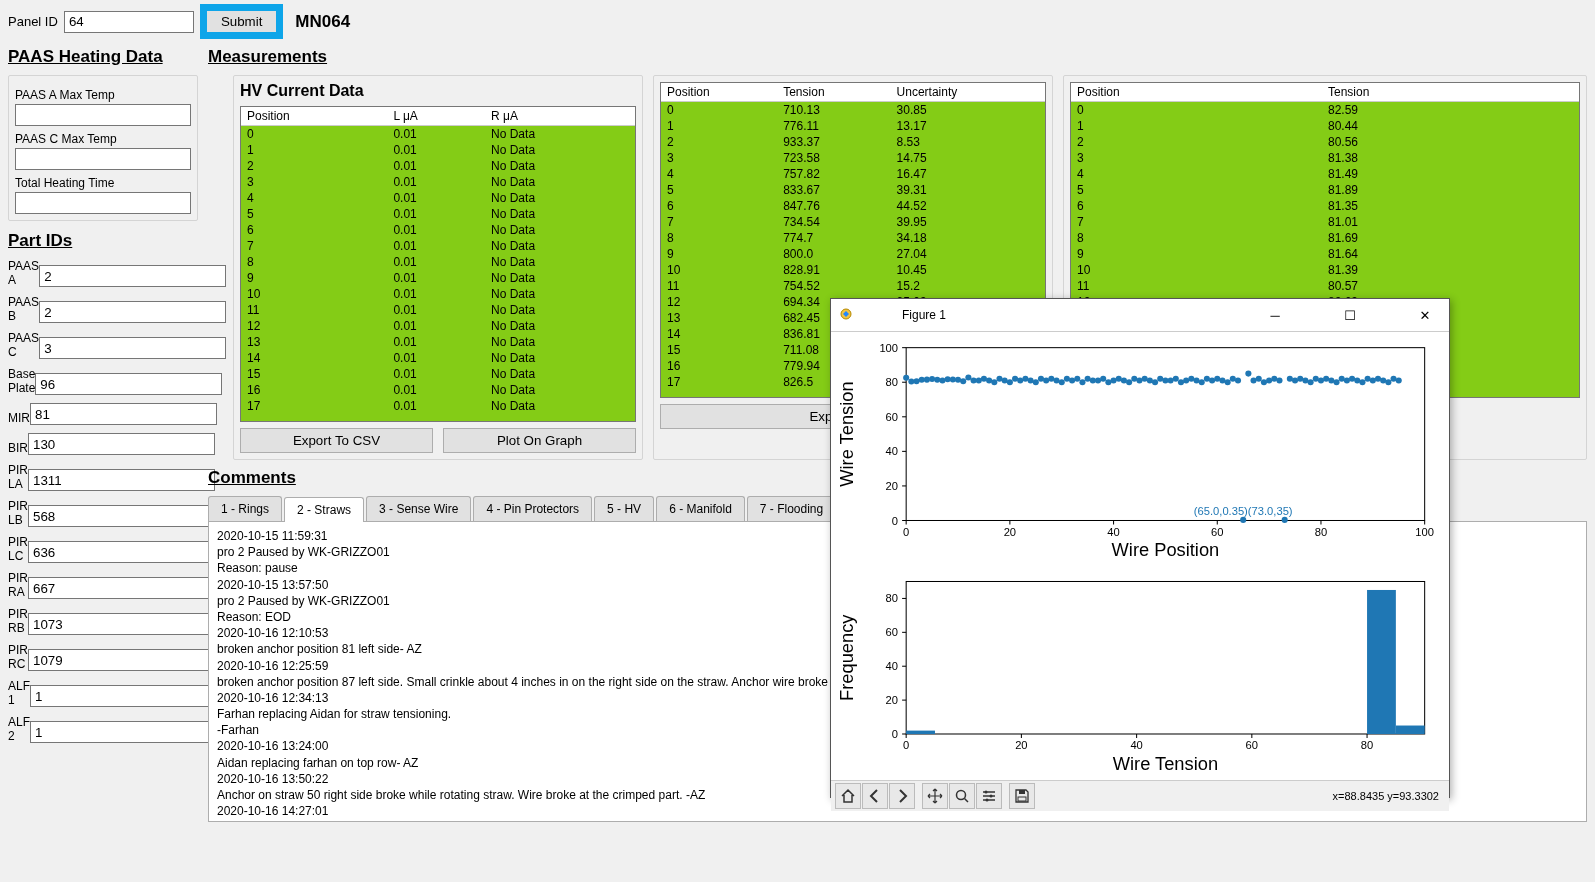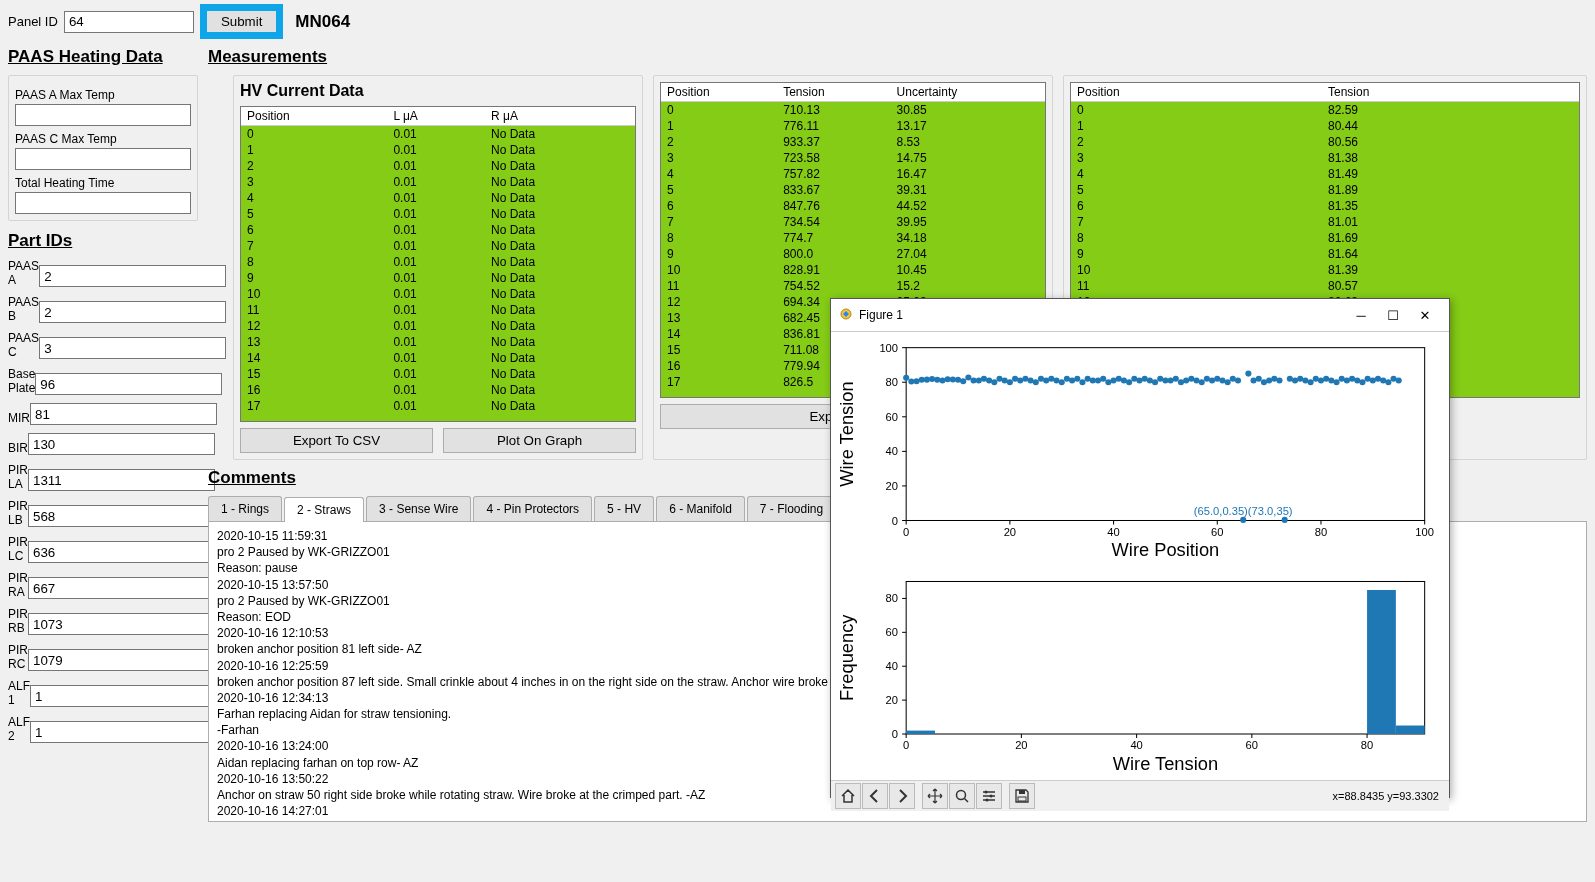--- a/index.html
+++ b/index.html
@@ -43,21 +43,21 @@
 
 .comments-section { margin-top: 8px; }
 .tabs { display: flex; border-bottom: 1px solid #adadad; }
 .tab { padding: 5px 12px; border: 1px solid #adadad; border-bottom: none; background: #e1e1e1; margin-right: 2px; font-size: 12px; cursor: pointer; border-radius: 3px 3px 0 0; }
 .tab.active { background: #fff; position: relative; top: 1px; }
 .comments-body { border: 1px solid #adadad; border-top: none; background: #fff; height: 300px; overflow-y: scroll; padding: 6px 8px; }
 .comments-body .line { font-size: 12px; line-height: 1.35; }
 
 
 .figure-window { position: absolute; top: 298px; left: 830px; width: 620px; height: 500px; background: #f0f0f0; border: 1px solid #555; box-shadow: 2px 2px 8px rgba(0,0,0,0.3); display: flex; flex-direction: column; }
-.figure-titlebar { display: flex; align-items: center; padding: 4px 8px; background: #fff; border-bottom: 1px solid #ccc; }
+.figure-titlebar { display: flex; align-items: center; padding: 4px 8px; background: #fff; border-bottom: 1px solid #ccc; gap: 43px; }
 .figure-titlebar .icon { margin-right: 6px; }
 .figure-titlebar .title { flex: 1; font-size: 12px; }
 .figure-titlebar .winbtn { width: 32px; height: 24px; display: flex; align-items: center; justify-content: center; cursor: pointer; }
 .figure-body { flex: 1; background: #fff; padding: 4px; position: relative; }
 .figure-body svg { width: 100%; height: 100%; }
 .figure-toolbar { display: flex; align-items: center; padding: 2px 4px; border-top: 1px solid #ccc; background: #f0f0f0; }
 .figure-toolbar button { width: 26px; height: 26px; border: 1px solid #bbb; background: #e8e8e8; margin-right: 1px; cursor: pointer; display: flex; align-items:center; justify-content:center; }
 .figure-toolbar .spacer { flex: 1; }
 .figure-toolbar .coord { font-size: 11px; padding-right: 6px; }
 

